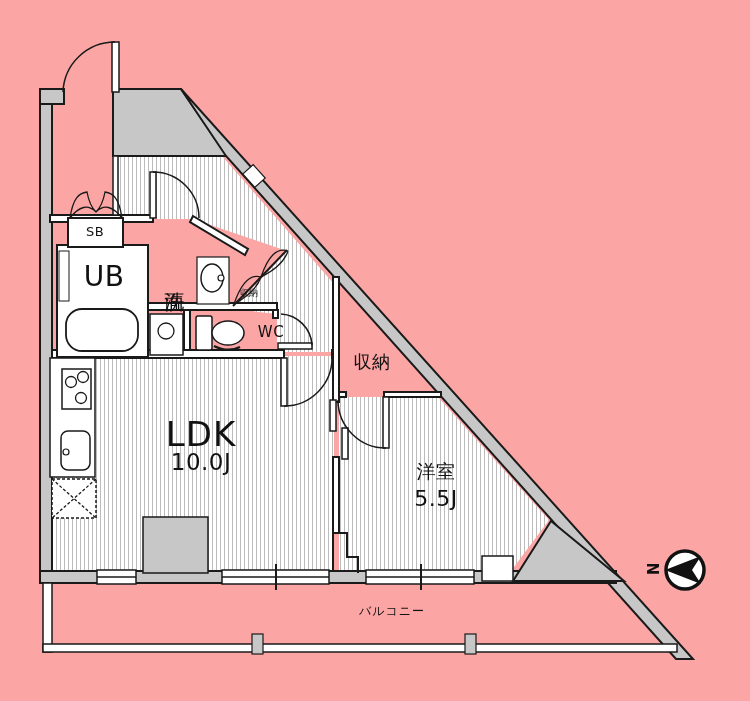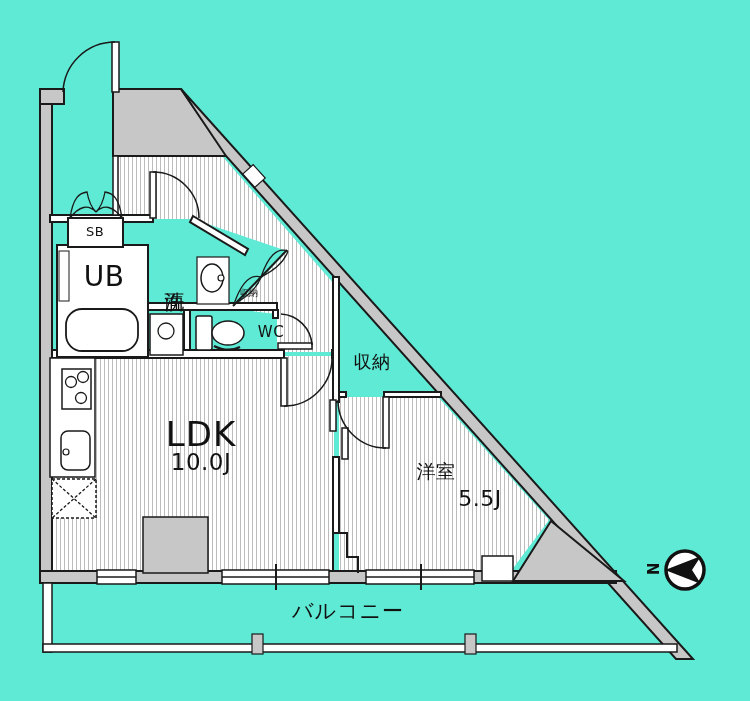--- a/index.html
+++ b/index.html
@@ -1,31 +1,31 @@
 <!DOCTYPE html>
 <html><head>
 <meta charset="utf-8">
 <style>
   html,body{margin:0;padding:0;background:#fff;}
-  .stage{position:relative;width:750px;height:701px;background:#5eead4;overflow:hidden;
+  .stage{position:relative;width:750px;height:701px;background:#fca5a5;overflow:hidden;
          font-family:"DejaVu Sans","Liberation Sans",sans-serif;color:#111;}
   .stage svg{position:absolute;left:0;top:0;}
   .lbl{position:absolute;transform:translate(-50%,-50%);white-space:nowrap;color:#111;
        text-align:center;line-height:1.08;letter-spacing:0.5px;}
   .lbl-sb{font-size:13px;}
   .lbl-ub{font-size:28px;}
   .lbl-wc{font-size:15px;}
   .lbl-washroom{font-size:20px;writing-mode:vertical-rl;text-orientation:upright;letter-spacing:2px;}
   .lbl-closet-sm{font-size:9px;letter-spacing:0;}
   .lbl-closet{font-size:18px;}
   .lbl-room-name{font-size:34px;letter-spacing:1px;}
   .lbl-room-size{font-size:23px;}
   .lbl-bed-name{font-size:19px;}
-  .lbl-bed-size{font-size:22px;margin-left:44px;}
-  .lbl-balcony{font-size:21px;letter-spacing:1px;}
+  .lbl-bed-size{font-size:22px;}
+  .lbl-balcony{font-size:12px;letter-spacing:1px;margin-left:44px;}
   .lbl-north{font-size:15px;font-weight:bold;transform:translate(-50%,-50%) rotate(90deg);}
 </style>
 </head>
 <body>
 
 <div class="stage">
 
 <svg width="750" height="701" viewBox="0 0 750 701">
   <defs>
     <pattern id="hatch" width="4" height="4" patternUnits="userSpaceOnUse">

